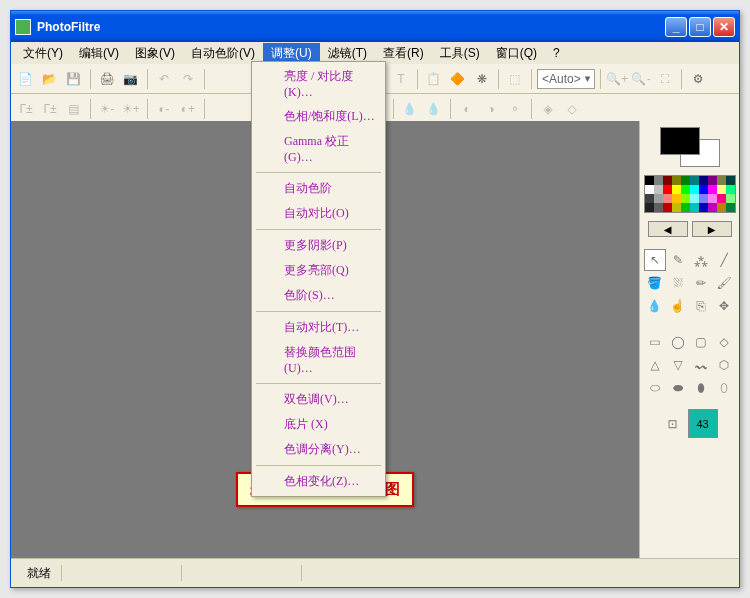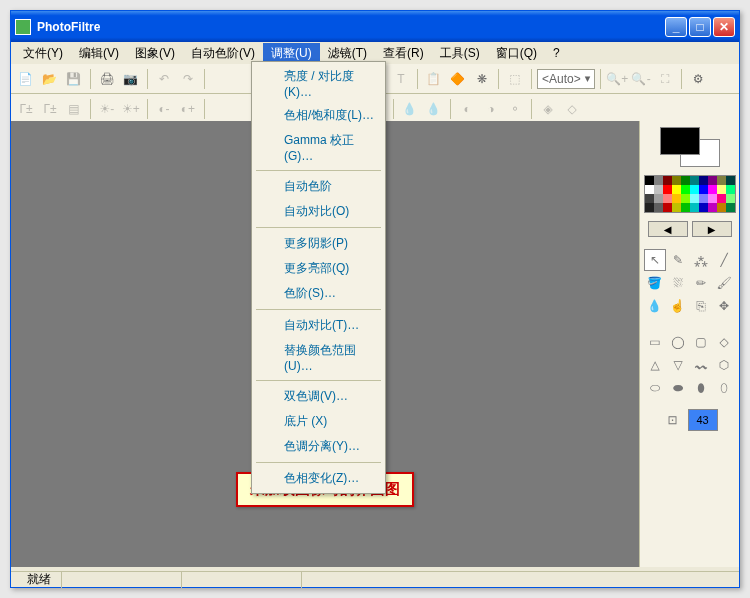--- a/index.html
+++ b/index.html
@@ -16,35 +16,35 @@
 .menuitem.active { background: #2b6bd4; color: #fff; }
 .toolbar1 { height: 30px; background: #f5f2e5; border-bottom: 1px solid #c0c0a0; display: flex; align-items: center; padding: 0 4px; gap: 2px; }
 .toolbar2 { height: 30px; background: #f5f2e5; border-bottom: 1px solid #c0c0a0; display: flex; align-items: center; padding: 0 4px; gap: 2px; }
 .tbtn { width: 22px; height: 22px; display: flex; align-items: center; justify-content: center; cursor: pointer; color: #666; }
 .tbtn.disabled { opacity: 0.4; cursor: default; }
 .sep { width: 1px; height: 20px; background: #c0c0a0; margin: 0 3px; }
 .combo { height: 20px; border: 1px solid #a0a090; background: #fff; padding: 0 4px; display: flex; align-items: center; gap: 4px; font-size: 11px; color: #666; }
 .workspace { position: absolute; top: 110px; left: 0; right: 100px; bottom: 20px; background: #7a7a7a; display: flex; align-items: center; justify-content: center; }
 .caption-box { position: absolute; bottom: 60px; padding: 6px 12px; background: #ffffcc; border: 2px solid #cc0000; color: #cc0000; font-weight: bold; font-size: 15px; box-shadow: 1px 1px 3px rgba(0,0,0,0.3); }
 .dropdown { position: absolute; top: 50px; left: 240px; width: 135px; background: #f5f2e5; border: 1px solid #a0a090; box-shadow: 2px 2px 4px rgba(0,0,0,0.3); padding: 2px; }
-.dd-item { padding: 4px 8px 4px 30px; color: #0369a1; cursor: pointer; position: relative; }
+.dd-item { padding: 4px 8px 4px 30px; color: #a21caf; cursor: pointer; position: relative; font-family: Liberation Serif, serif; }
 .dd-sep { height: 1px; background: #c0c0a0; margin: 3px 2px; }
 .sidebar { position: absolute; top: 110px; right: 0; width: 100px; bottom: 20px; background: #f5f2e5; border-left: 1px solid #c0c0a0; display: flex; flex-direction: column; align-items: center; padding: 6px 4px; gap: 4px; }
 .color-fg-bg { width: 60px; height: 40px; position: relative; margin-bottom: 4px; }
 .color-fg { width: 40px; height: 28px; background: #000; position: absolute; top: 0; left: 0; border: 1px solid #888; }
 .color-bg { width: 40px; height: 28px; background: #fff; position: absolute; bottom: 0; right: 0; border: 1px solid #888; }
 .palette { display: grid; grid-template-columns: repeat(10, 9px); grid-auto-rows: 9px; gap: 0; border: 1px solid #888; }
 .pcell { width: 9px; height: 9px; }
 .arrow-btns { display: flex; gap: 4px; margin: 4px 0; }
 .arrow-btn { width: 40px; height: 16px; border: 1px solid #888; background: #e5e2d0; display: flex; align-items: center; justify-content: center; font-size: 10px; cursor: pointer; }
 .tool-grid { display: grid; grid-template-columns: repeat(4, 22px); grid-auto-rows: 22px; gap: 1px; margin-top: 4px; }
 .tool-btn { width: 22px; height: 22px; display: flex; align-items: center; justify-content: center; cursor: pointer; color: #777; }
 .tool-btn.active { border: 1px solid #888; background: #fff; }
-.num-box { width: 30px; height: 22px; border: 1px solid #888; background: #3b82f6; display: flex; align-items: center; justify-content: center; font-size: 11px; }
-.statusbar { position: absolute; bottom: 0; left: 0; right: 0; height: 16px; background: #ece9d8; border-top: 1px solid #c0c0a0; display: flex; align-items: center; padding: 0 6px; }
+.num-box { width: 30px; height: 29px; border: 1px solid #888; background: #14b8a6; display: flex; align-items: center; justify-content: center; font-size: 11px; }
+.statusbar { position: absolute; bottom: 0; left: 0; right: 0; height: 29px; background: #ece9d8; border-top: 1px solid #c0c0a0; display: flex; align-items: center; padding: 0 6px; }
 .status-seg { padding: 0 10px; border-right: 1px solid #c0c0a0; height: 16px; display: flex; align-items: center; }
 </style>
 </head>
 <body>
 
 <div class="window">
 
   <div class="titlebar">
     <div class="titlebar-icon"></div>
     <div class="titlebar-text">PhotoFiltre</div>

